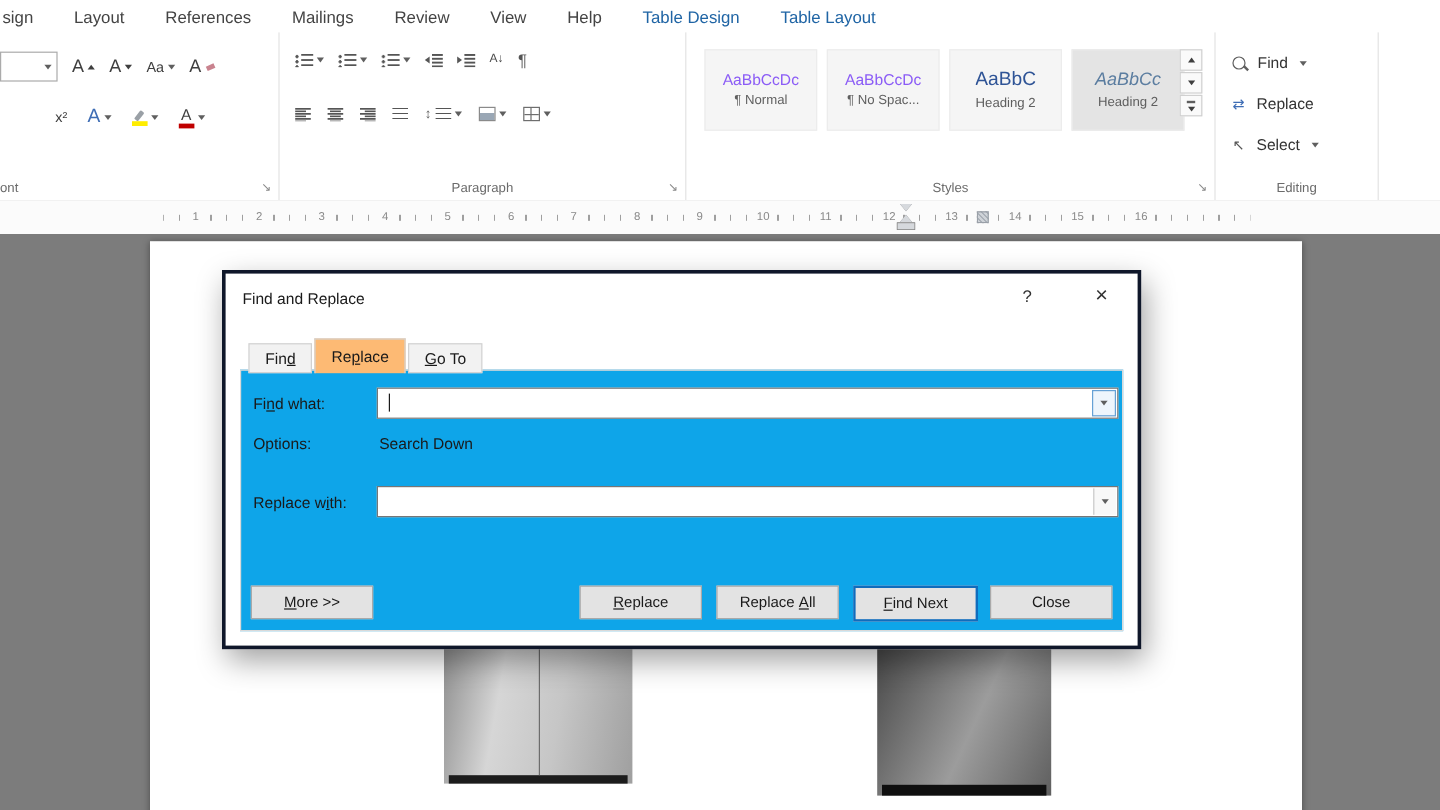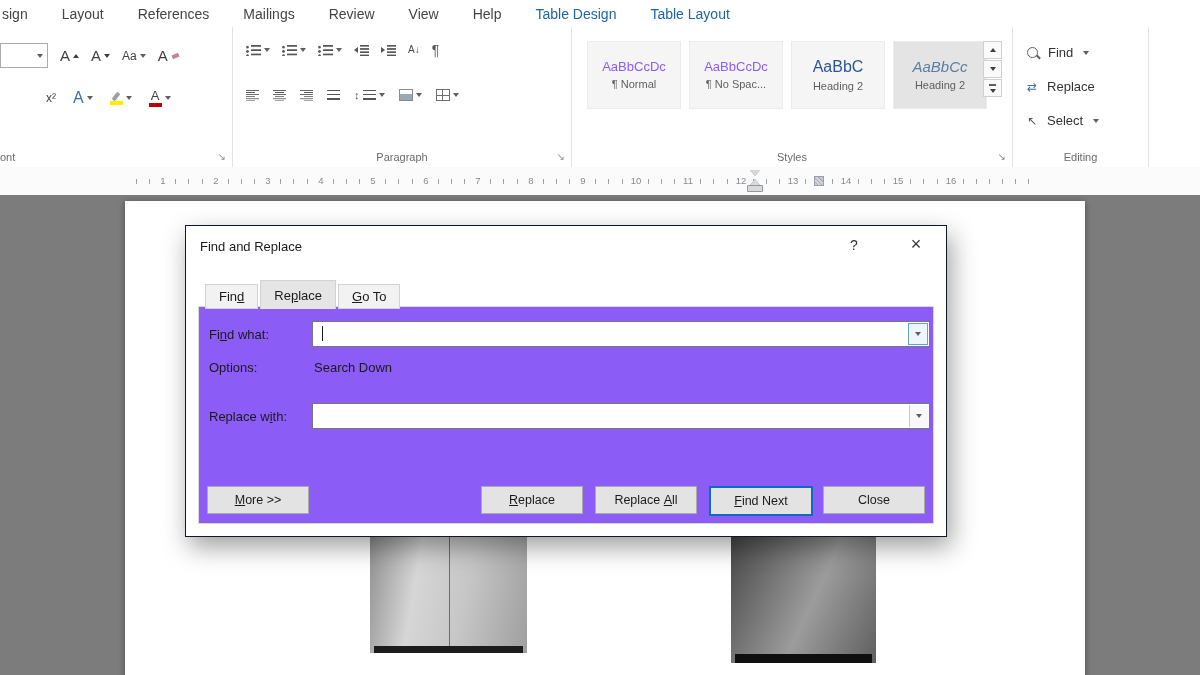--- a/index.html
+++ b/index.html
@@ -105,28 +105,28 @@
   .fridge-l{left:245px;top:335px;width:157px;height:117px;
             background:linear-gradient(100deg,#8f8f8f,#d6d6d6 30%,#c6c6c6 60%,#9f9f9f)}
   .fridge-l::after{content:"";position:absolute;left:50%;top:0;bottom:7px;width:1px;background:#6d6d6d}
   .fridge-r{left:606px;top:335px;width:145px;height:127px;
             background:linear-gradient(115deg,#474747,#9c9c9c 55%,#5f5f5f)}
   .fbase{position:absolute;bottom:0;left:4px;right:4px;height:7px;background:#1c1c1c}
   .fridge-r .fbase{height:9px;background:#0f0f0f}
 
   
   .dialog{position:absolute;left:185px;top:225px;width:760px;height:310px;background:#fff;
-          border:1px solid #0f172a;box-shadow:4px 10px 24px rgba(0,0,0,.38);z-index:40;font-size:13px;color:#1a1a1a}
+          border:3px solid #0f172a;box-shadow:4px 10px 24px rgba(0,0,0,.38);z-index:40;font-size:13px;color:#1a1a1a}
   .dlg-title{position:absolute;left:14px;top:13px;font-size:13px}
   .dlg-help{position:absolute;left:658px;top:11px;width:20px;text-align:center;font-size:14px;color:#333;cursor:default}
   .dlg-close{position:absolute;left:718px;top:8px;width:24px;text-align:center;font-size:18px;color:#333;cursor:default}
   .dlg-tabs{position:absolute;left:19px;top:54px;height:27px;display:flex;z-index:5}
   .dtab{height:23px;margin-top:4px;padding:0 13px;display:flex;align-items:center;border:1px solid #d2d2d2;background:#f2f2f2;margin-right:2px;cursor:default}
-  .dtab.active{height:28px;margin-top:0;background:#e5e5e5;border-bottom:none}
-  .tabpage{position:absolute;left:12px;top:80px;width:734px;height:216px;border:1px solid #d9d9d9;background:#8b5cf6}
+  .dtab.active{height:28px;margin-top:0;background:#fdba74;border-bottom:none}
+  .tabpage{position:absolute;left:12px;top:80px;width:734px;height:216px;border:1px solid #d9d9d9;background:#0ea5e9}
   .flabel{position:absolute;font-size:13px;color:#1a1a1a}
   .combo{position:absolute;left:113px;width:616px;height:24px;border:1px solid #767676;background:#fff}
   .combo input{position:absolute;left:1px;top:1px;width:calc(100% - 22px);height:20px;border:none;outline:none;
                font:13px "Liberation Sans","DejaVu Sans",sans-serif;padding:0 6px;background:transparent}
   .dd{position:absolute;right:1px;top:1px;bottom:1px;width:18px;display:flex;align-items:center;justify-content:center;
       background:#f8f8f8;border-left:1px solid #c9c9c9;cursor:default}
   .dd.hot{background:#eef5fc;border:1px solid #66a1d5}
   .caret{position:absolute;left:9px;top:4px;width:1.2px;height:15px;background:#1a1a1a;animation:blink 1.1s step-end infinite;pointer-events:none;z-index:3}
   @keyframes blink{0%,49%{opacity:1}50%,100%{opacity:0}}
   .dbtn{position:absolute;top:179px;height:26px;width:100px;background:#e3e3e3;border:1px solid #a9a9a9;

